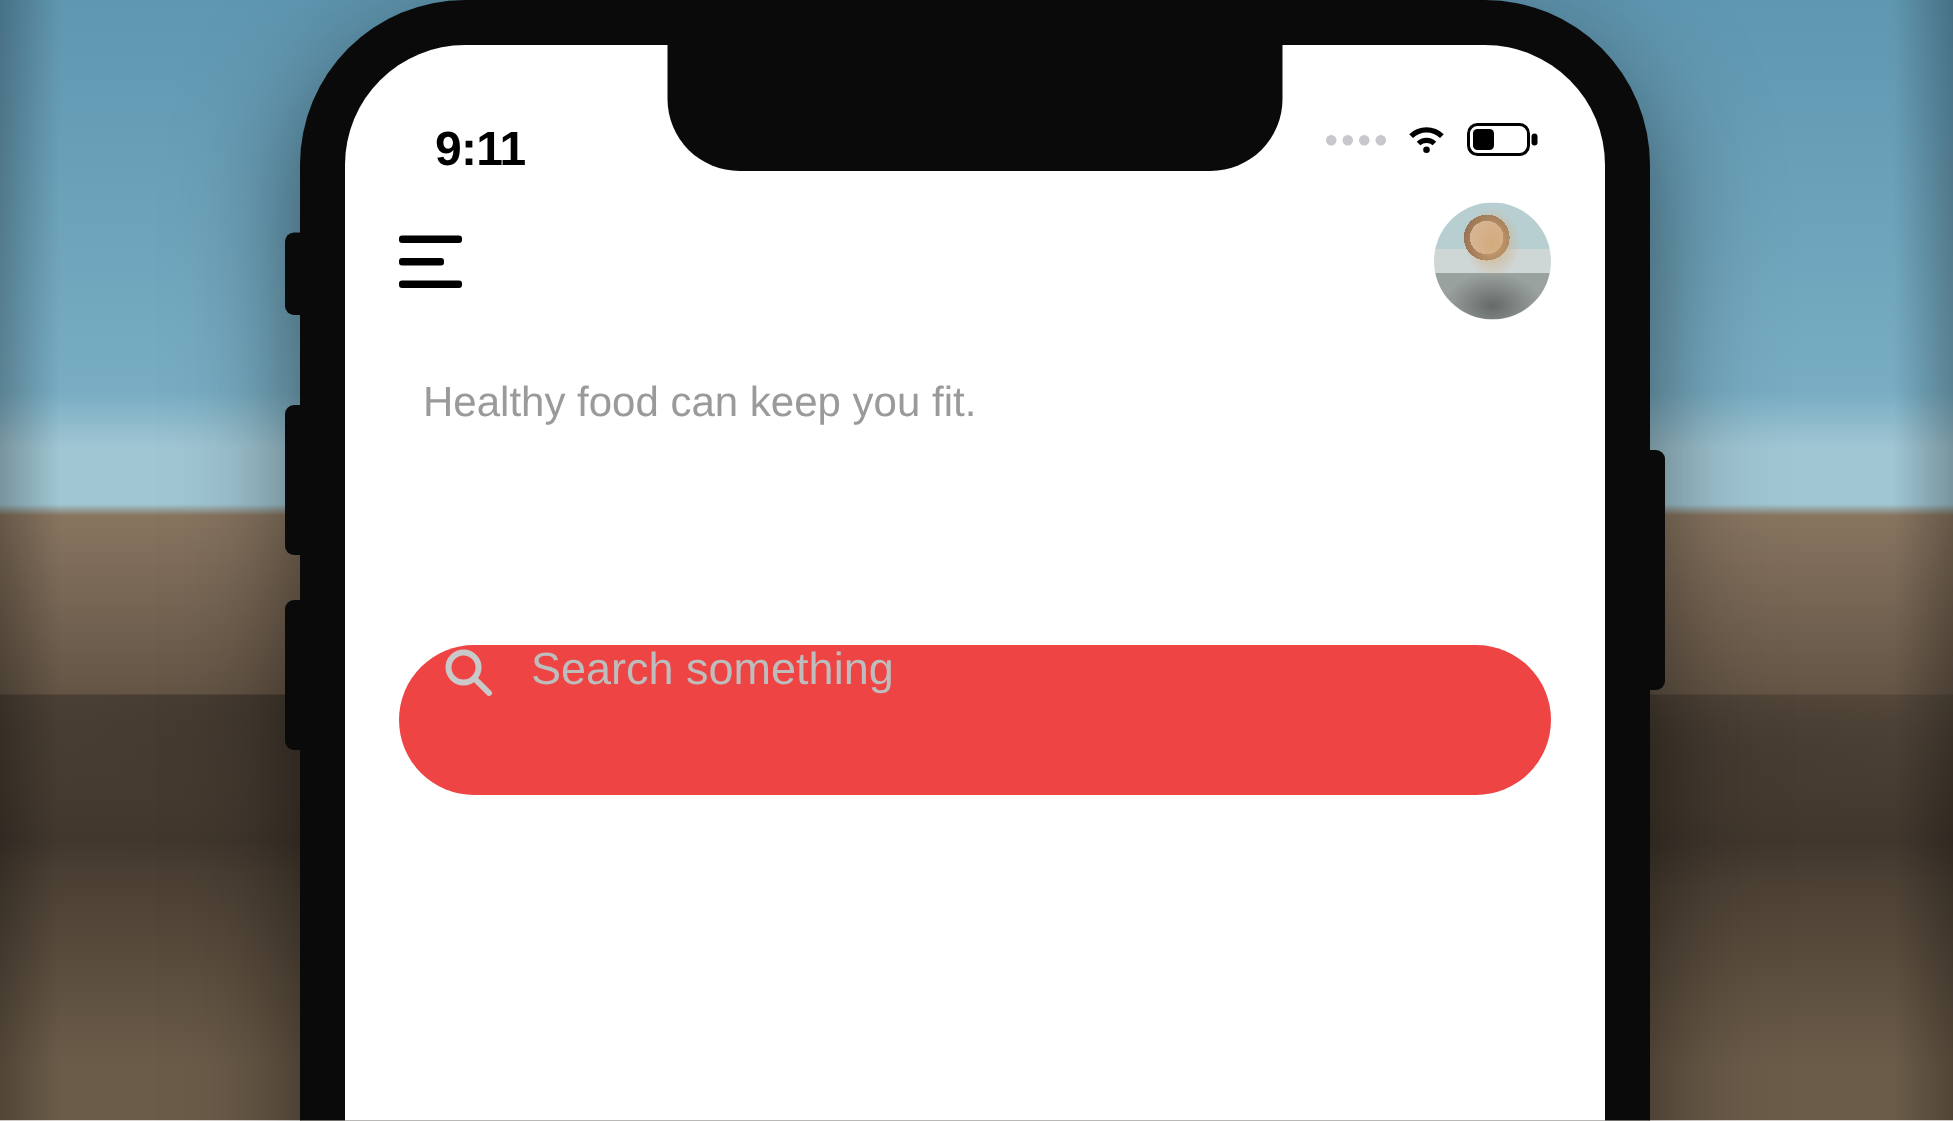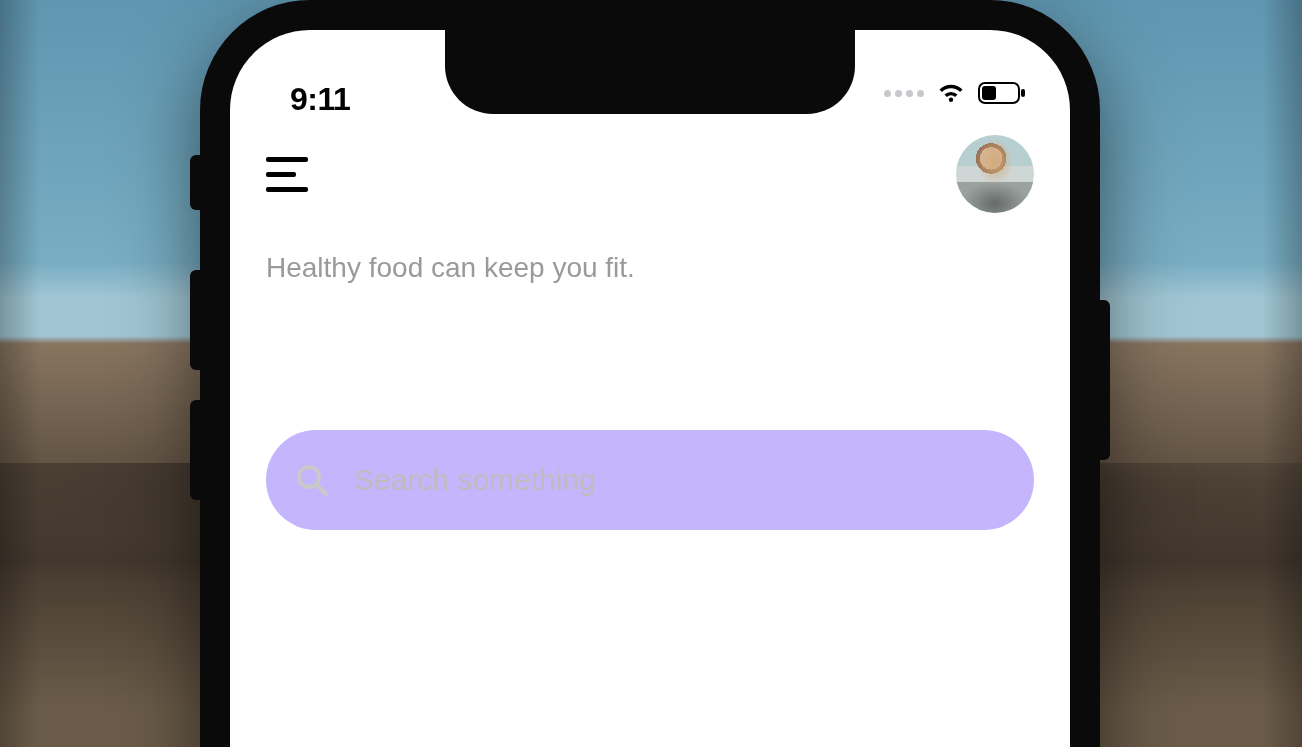--- a/index.html
+++ b/index.html
@@ -132,31 +132,32 @@
       font-weight: 800;
       letter-spacing: -2px;
       color: #1b190b;              
       line-height: 1.0;
     }
     .subtitle {
       margin-top: 16px;
       font-size: 28px;
       font-weight: 400;
       color: #9a9a9a;
+      margin-left: 16px;
     }
 
     .search-wrap {
       position: absolute;
       top: 400px;
       left: 36px; right: 36px;
     }
     .search {
-      display:flex; align-items:center;
+      display:flex; align-items:flex-start;
       height: 100px;
-      background: #c4b5fd;
+      background: #ef4444;
       border-radius: 52px;
       padding: 0 28px;
     }
     .search-icon { width: 36px; height: 36px; margin-right: 24px; flex: 0 0 auto; }
     .search-input {
       border: none; outline: none; background: transparent;
       font-size: 30px; color: #3a3a3a; width: 100%;
     }
     .search-input::placeholder { color: #bdbdbd; }
   </style>

